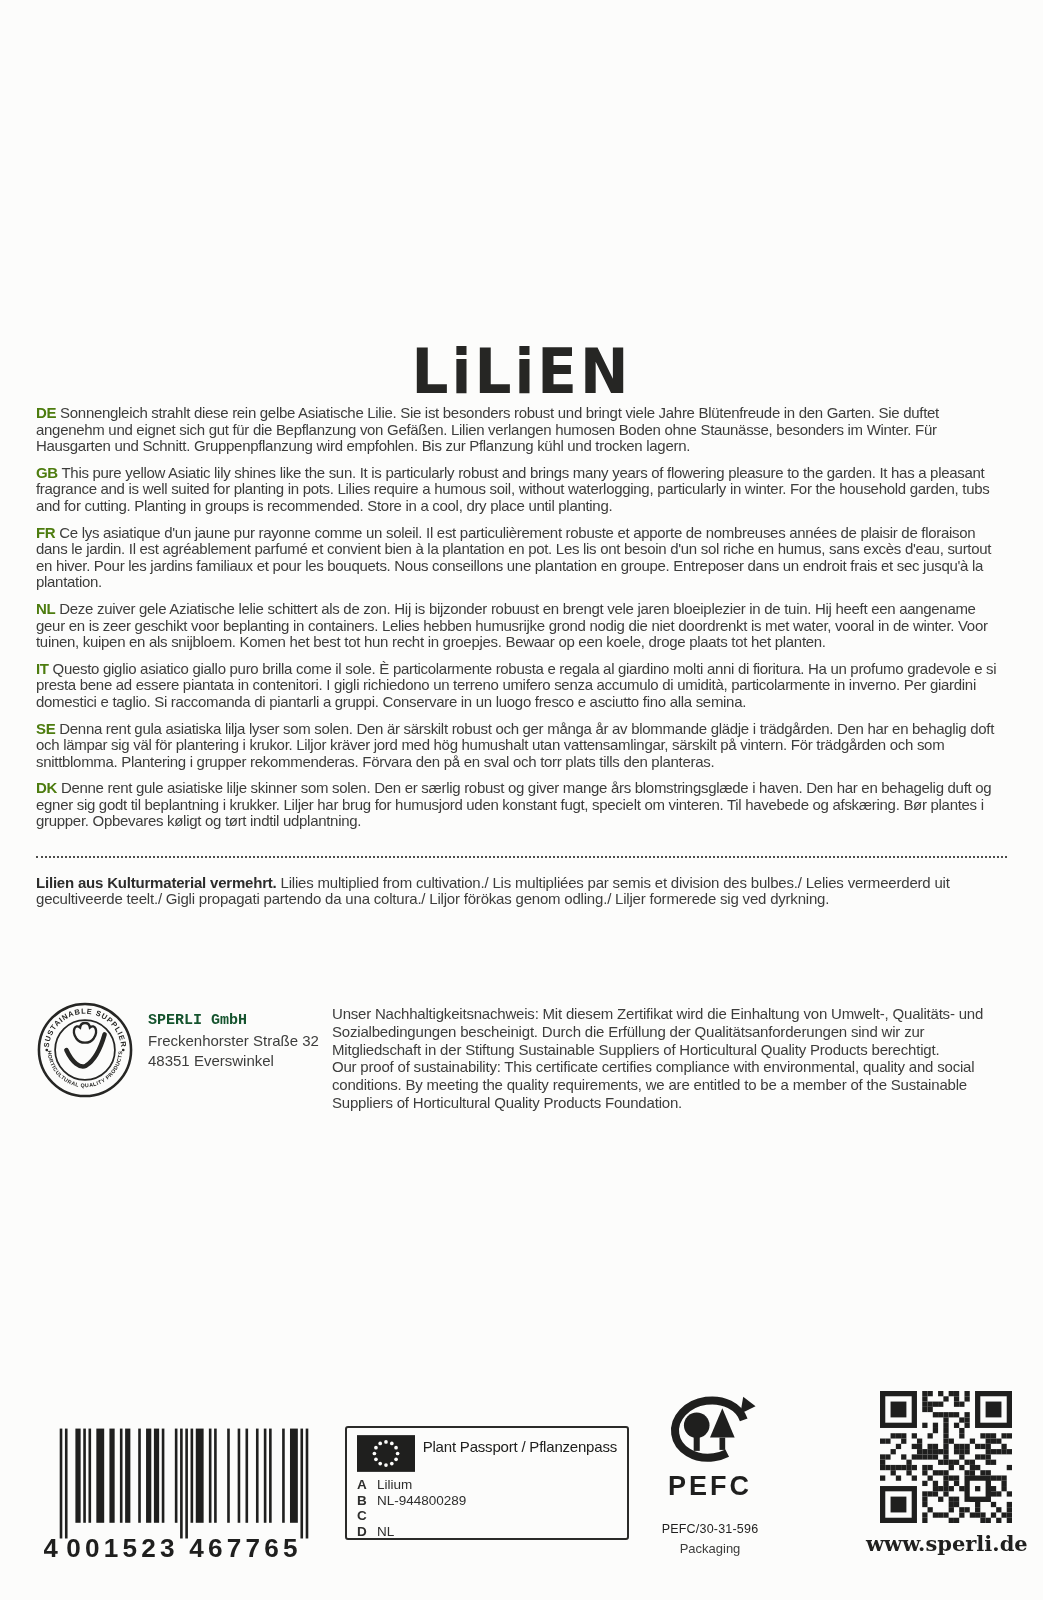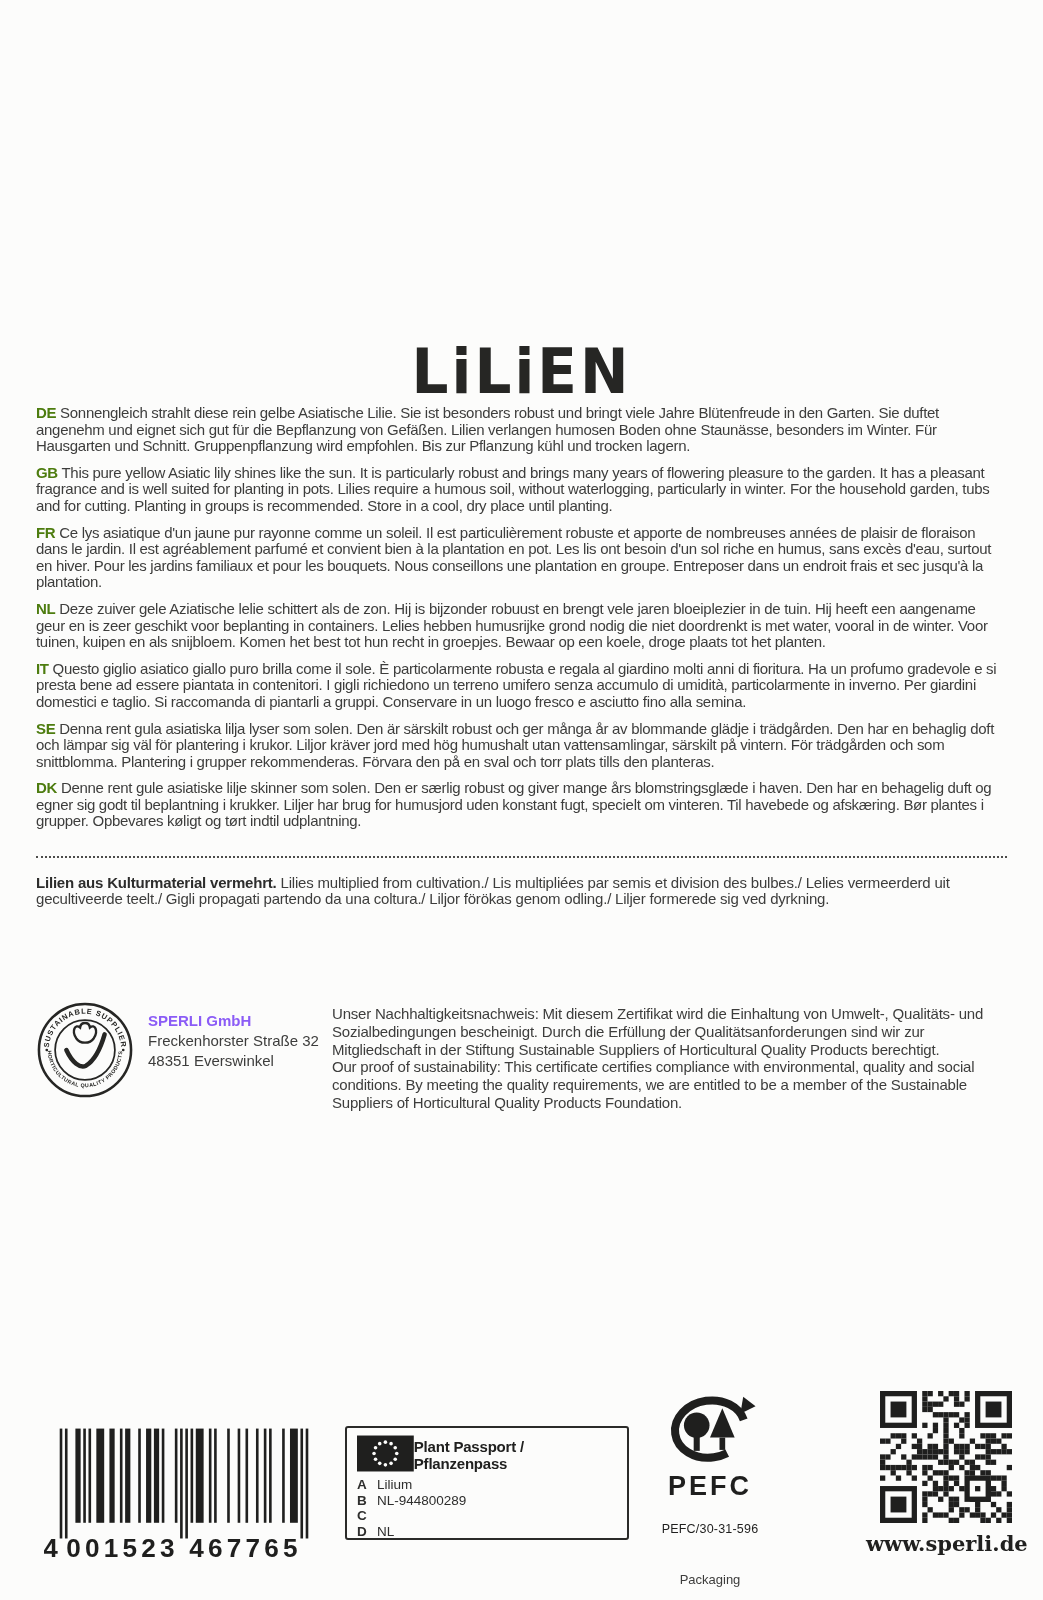--- a/index.html
+++ b/index.html
@@ -48,21 +48,21 @@
 
   .sustain {
     display:flex; align-items:flex-start;
     margin-top:94px;
   }
   .badge-wrap { width:100px; flex:0 0 100px; }
   .address {
     flex:0 0 178px; margin-left:12px; padding-top:10px;
     font-size:15px; line-height:20px; color:#3d3d3c;
   }
-  .address .name { font-weight:700; color:#8b5cf6; }
+  .address .name { font-weight:700; color:#14532d;font-family:Liberation Mono, monospace; }
   .sustain-text {
     flex:1; margin-left:6px; padding-top:4px;
     font-size:15px; line-height:17.8px; letter-spacing:-0.2px;
     color:#3d3d3c;
   }
   .sustain-text p { margin:0; }
 
   .footer { position:absolute; left:0; top:1389px; width:1043px; height:211px; }
 
   .content-bar {
@@ -75,37 +75,37 @@
   .barcode-wrap { position:absolute; left:44px; top:39px; width:280px; }
   .barcode-wrap svg { display:block; }
 
   .passport {
     position:absolute; left:345px; top:37px; width:284px; height:114px;
     border:2.5px solid #2b2b29; border-radius:3px;
     padding:7px 10px 0 10px; background:#fcfcfb;
   }
   .pp-head { display:flex; justify-content:space-between; align-items:flex-start; }
   .pp-title {
-    font-weight:700; font-size:15px; color:#20201f; padding-top:3px;
+    font-weight:400; font-size:15px; color:#20201f; padding-top:3px;
     letter-spacing:-0.2px;
   }
   .pp-rows { margin-top:5px; }
   .pp-row { display:flex; font-size:13.5px; line-height:15.5px; color:#2e2e2d; }
   .pp-key { font-weight:700; width:20px; flex:0 0 20px; }
 
   .pefc-block {
     position:absolute; left:630px; top:4px; width:160px; text-align:center;
     color:#1f1f1e;
   }
   .pefc-name {
     font-family:"Liberation Sans", sans-serif; font-weight:700;
     font-size:27px; letter-spacing:3px; margin-top:0;
   }
   .pefc-cert { font-size:12.5px; margin-top:20px; letter-spacing:0.2px; }
-  .pefc-pack { font-size:13px; margin-top:36px; color:#3d3d3c; }
+  .pefc-pack { font-size:13px; margin-top:5px; color:#3d3d3c; }
 
   .qr-block { position:absolute; left:866px; top:2px; width:160px; text-align:center; }
   .website {
     margin-top:4px;
     font-family:"DejaVu Serif", serif; font-weight:700; font-size:21px;
     color:#20201f;
   }
 </style>
 </head>
 <body>

